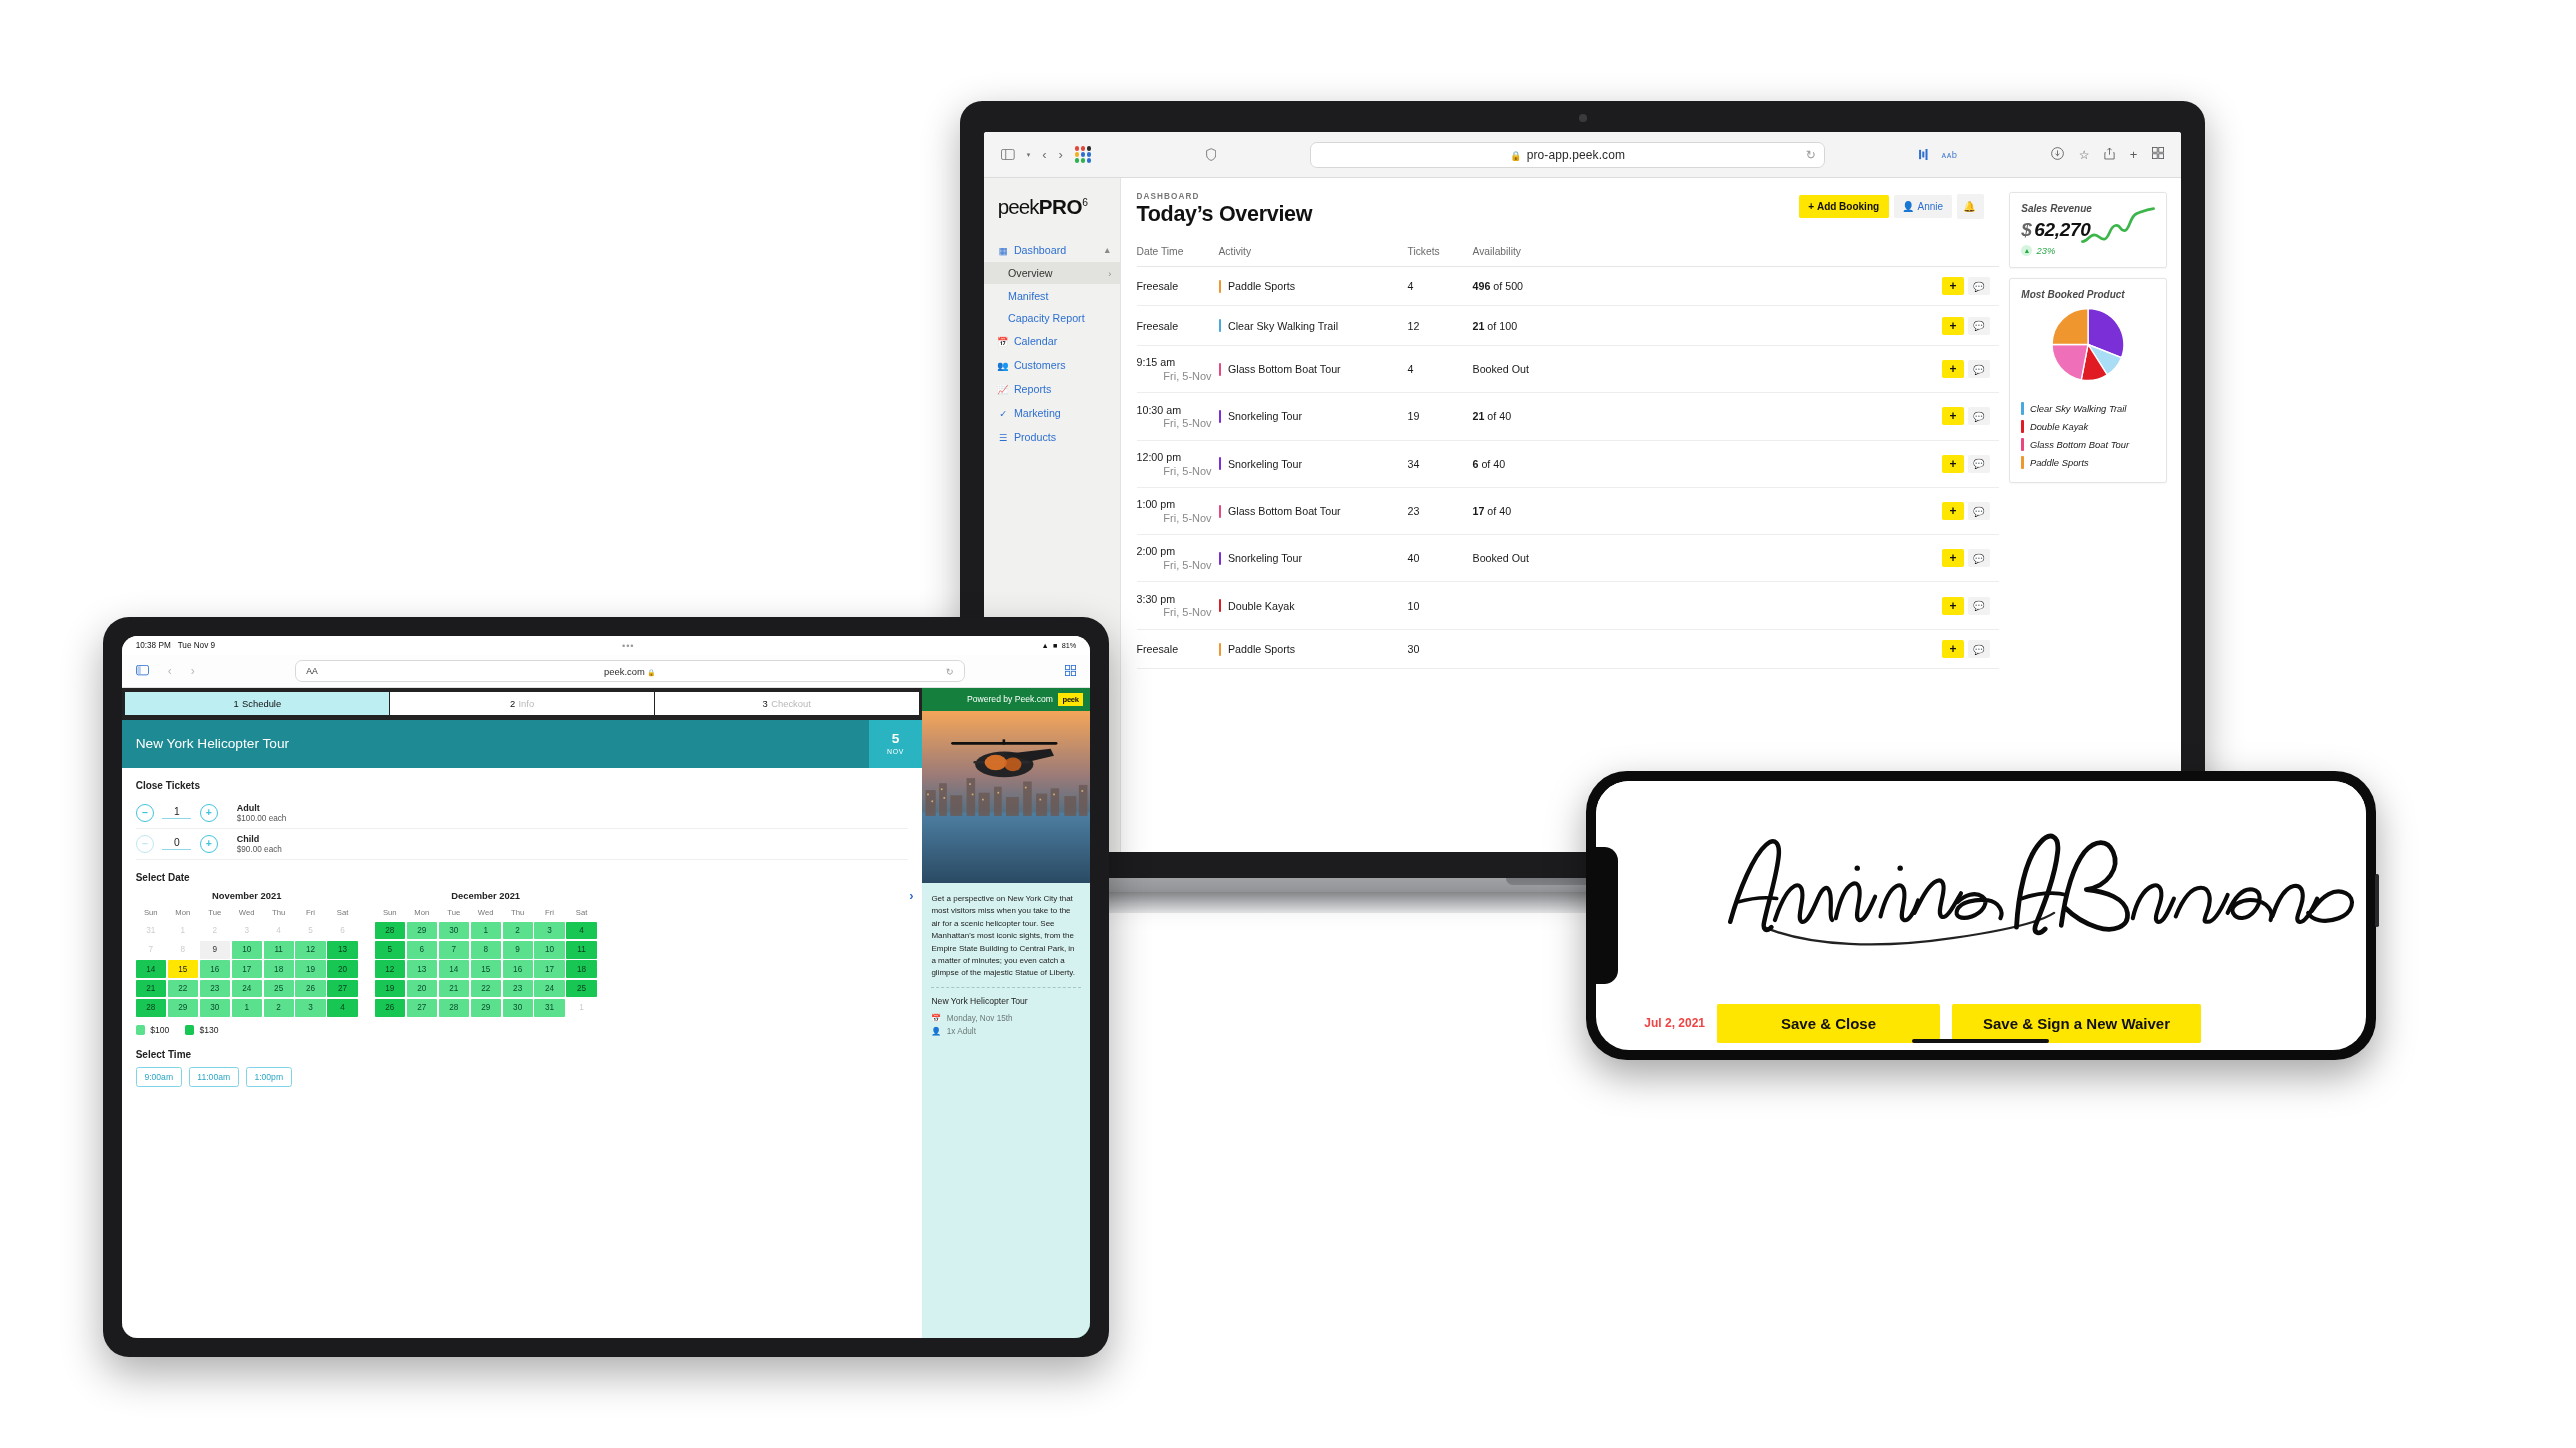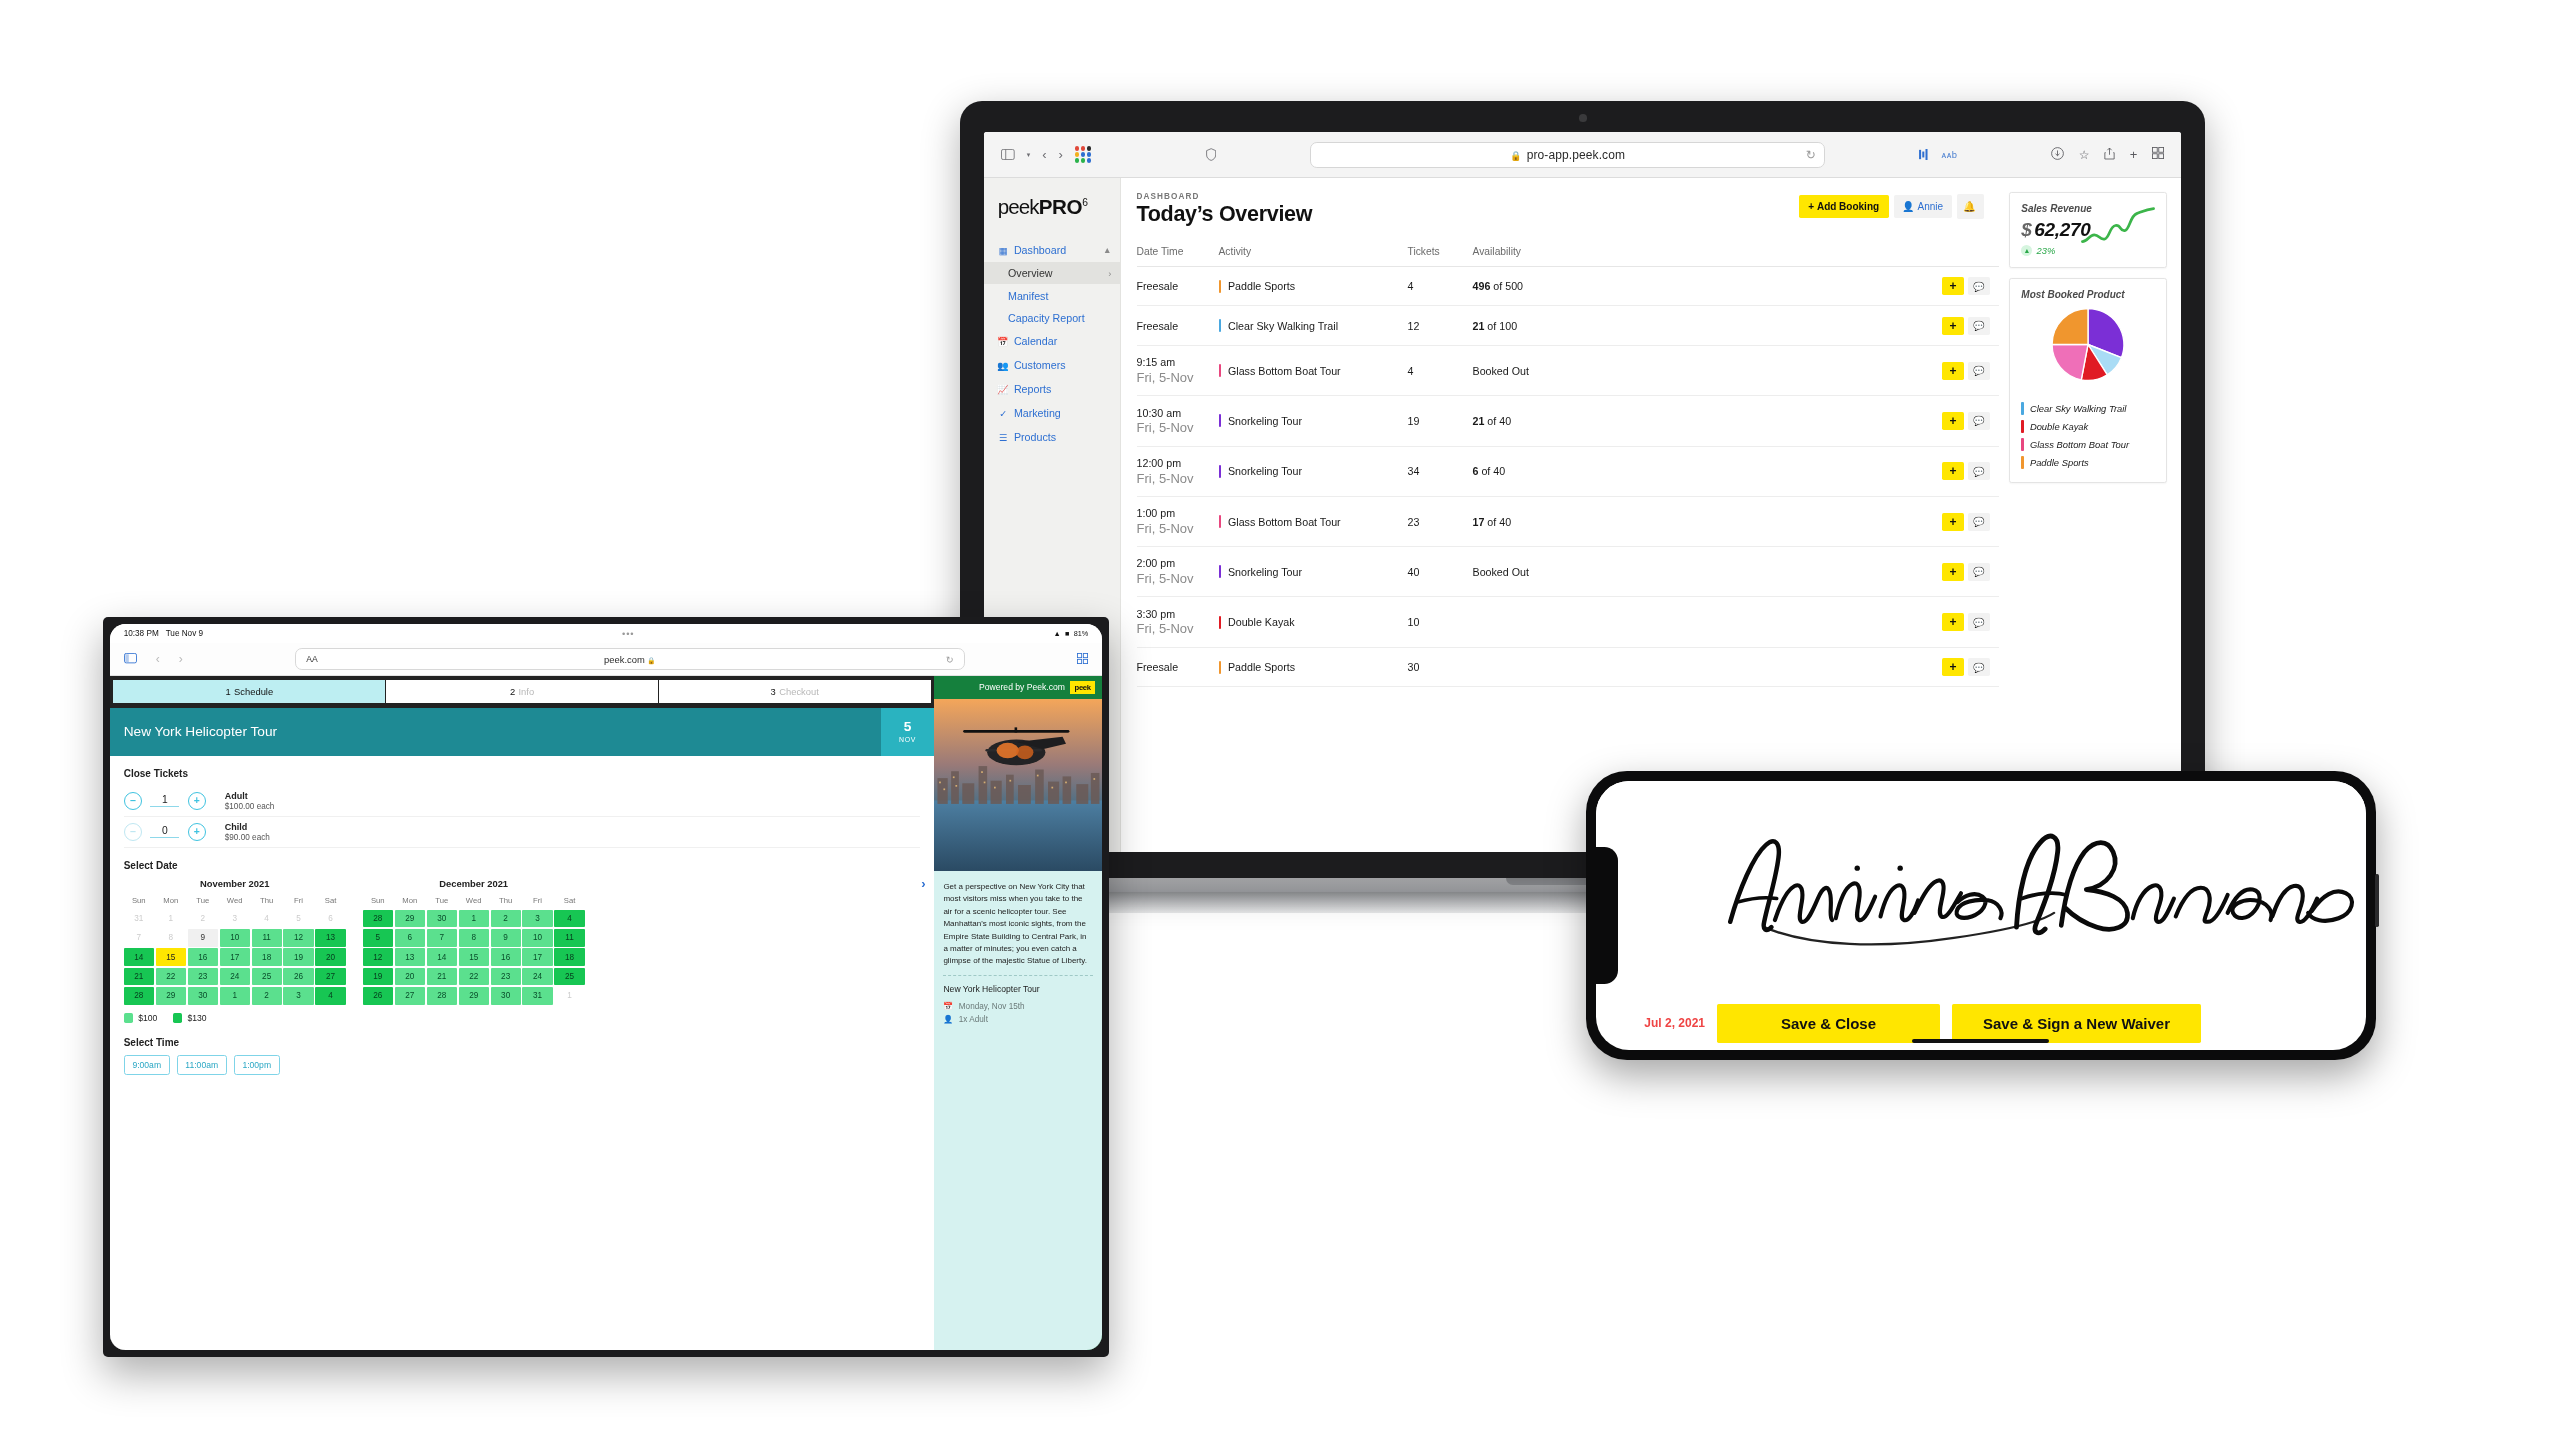--- a/index.html
+++ b/index.html
@@ -78,21 +78,21 @@
 
   table.tbl { width: 100%; border-collapse: collapse; margin-top: 13.7px; }
   table.tbl th { text-align:left; font-size: 10.3px; color:#6b6b6b; font-weight:400;
                  padding: 5.2px 6.9px 8.6px 0; border-bottom: 0.9px solid #e6e6e6; }
   table.tbl td { font-size: 10.7px; color:#1a1a1a; padding: 10.3px 6.9px 10.3px 0;
                  border-bottom: 0.9px solid #ededed; vertical-align: middle; }
   .tcol-dt { width: 82px; }
   .tcol-act { width: 189px; }
   .tcol-tk { width: 65px; }
   .tcol-av { width: 101px; }
-  .sub { font-size: 13px; color:#8a8a8a; margin-top:1.7px; }
+  .sub { font-size: 11px; color:#8a8a8a; margin-top:1.7px;text-align:right; }
   .actcell { display:flex; align-items:center; gap:6.9px; }
   .bar { width: 2.6px; height: 13px; border-radius:0.9px; display:block; }
   .availb { font-weight:700; }
   .rowacts { display:flex; gap:4.3px; justify-content:flex-end; padding-right:1.7px; }
   .iplus { width:22px; height:18px; background:#ffe600; border-radius:1.7px; display:flex;
            align-items:center; justify-content:center; font-size:12px; font-weight:700; color:#111; }
   .ichat { width:22px; height:18px; background:#f2f2f2; border-radius:1.7px; display:flex;
            align-items:center; justify-content:center; font-size:9.4px; color:#2d6fd1; }
 
   .rail { width: 182px; flex:0 0 182px; padding: 13.7px 13.7px 0 10.3px; font-style: italic; }
@@ -104,22 +104,22 @@
   .pct { display:flex; align-items:center; gap:4.3px; margin-top:4.3px; font-size:9.4px; color:#2ba84a; }
   .pcircle { width:11px; height:11px; border-radius:50%; background:#d6f5df; color:#2ba84a;
              display:flex; align-items:center; justify-content:center; font-size:6.9px;}
   .spark { position:absolute; right: 10.3px; top: 13.7px; }
   .legend { margin-top: 6.9px; }
   .legend div { display:flex; align-items:center; gap:6px; font-size:9.4px; color:#1a1a1a;
                 padding: 2.6px 0; }
 
   
   #tablet { position:absolute; left:103px; top:617px; width:1006px; height:740px; }
-  .tab-body { position:absolute; inset:0; background:#1b1b1d; border-radius:5px;
-              box-shadow: 0 17px 41px rgba(0,0,0,.32); padding: 7px; }
+  .tab-body { position:absolute; inset:0; background:#1b1b1d; border-radius:26px;
+              box-shadow: 0 17px 41px rgba(0,0,0,.32); padding: 19px; }
   .tab-screen { width:100%; height:100%; background:#fff; border-radius:15.5px; overflow:hidden;
                 display:flex; flex-direction:column; }
   .tstatus { height:19px; background:#fff; display:flex; align-items:center; padding:0 13.7px;
              font-size: 8.2px; color:#111; flex:0 0 19px; }
   .tstatus .mid { margin:0 auto; color:#999; letter-spacing:0.9px; font-size:9.4px;}
   .tstatus .rt { display:flex; gap:4.3px; align-items:center; font-size:7.3px; color:#111;}
   .tnav { height: 33px; background:#fdfdfd; border-bottom:0.9px solid #e2e2e2; display:flex;
           align-items:center; padding: 0 13.7px; gap: 19px; flex:0 0 33px; }
   .taburl { flex:1; max-width:670px; margin: 0 auto; height:21.5px; border:0.9px solid #d8d8d8;
             border-radius:6.9px; background:#fff; display:flex; align-items:center;

